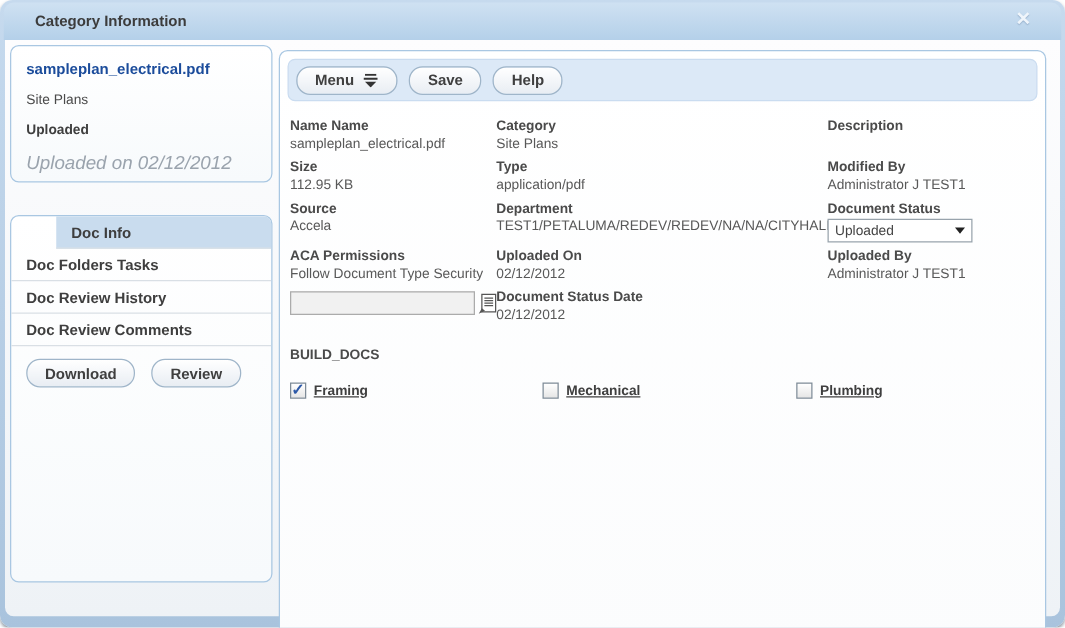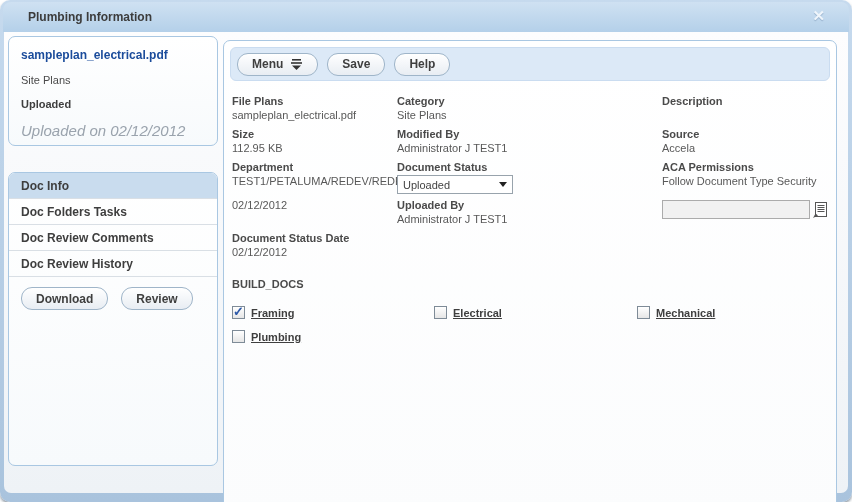--- a/index.html
+++ b/index.html
@@ -42,21 +42,21 @@
   .file-cat  { font-size:11px; color:#4a4a4a; margin-top:12px; }
   .file-status { font-size:11px; font-weight:bold; color:#3e3e3e; margin-top:12px; }
   .file-note { font-size:15px; font-style:italic; color:#9aa3ad; margin-top:12px; }
 
   .nav-card { left:4px; top:140px; width:210px; height:294px; }
   .nav-item {
     height:26px; line-height:26px; padding-left:12px;
     font-size:12px; font-weight:bold; color:#3e3e3e;
     border-bottom:1px solid #d9dfe5; cursor:pointer;
   }
-  .nav-item.selected { background:#c9dcee; }
+  .nav-item.selected { background:#c9dcee;margin-left:36px; }
   .btn-row { display:flex; gap:13px; padding:10px 0 0 12px; }
 
   
   .btn {
     display:inline-flex; align-items:center; justify-content:center; gap:7px;
     height:23px; padding:0 14px;
     background:linear-gradient(#ffffff, #e8edf3);
     border:1px solid #9fb5c9; border-radius:11px;
     font-size:12px; font-weight:bold; color:#3f3f3f; cursor:pointer;
     font-family:"Liberation Sans", sans-serif;
@@ -118,38 +118,38 @@
   }
   .cb-label { font-size:11px; font-weight:bold; color:#3f3f3f;text-decoration:underline; }
 </style>
 </head>
 <body>
 
 <div class="stage">
   <div class="win">
 
     <div class="titlebar">
-      <span class="title">Plumbing Information</span>
+      <span class="title">Category Information</span>
       <span class="close-x">✕</span>
     </div>
 
     <div class="win-body">
 
       <div class="card file-card">
         <div class="file-name">sampleplan_electrical.pdf</div>
         <div class="file-cat">Site Plans</div>
         <div class="file-status">Uploaded</div>
         <div class="file-note">Uploaded on 02/12/2012</div>
       </div>
 
       <div class="card nav-card">
         <div class="nav-item selected">Doc Info</div>
         <div class="nav-item">Doc Folders Tasks</div>
+        <div class="nav-item">Doc Review History</div>
         <div class="nav-item">Doc Review Comments</div>
-        <div class="nav-item">Doc Review History</div>
         <div class="btn-row">
           <button class="btn">Download</button>
           <button class="btn">Review</button>
         </div>
       </div>
 
       <div class="main-panel">
 
         <div class="toolbar">
           <button class="btn">
@@ -162,35 +162,39 @@
               </svg>
             </span>
           </button>
           <button class="btn">Save</button>
           <button class="btn">Help</button>
         </div>
 
         <div class="form-grid">
 
           <div class="cell">
-            <div class="flabel">File Plans</div>
+            <div class="flabel">Name Name</div>
             <div class="fvalue">sampleplan_electrical.pdf</div>
           </div>
           <div class="cell">
             <div class="flabel">Category</div>
             <div class="fvalue">Site Plans</div>
           </div>
           <div class="cell">
             <div class="flabel">Description</div>
             <div class="fvalue empty"></div>
           </div>
 
           <div class="cell">
             <div class="flabel">Size</div>
             <div class="fvalue">112.95 KB</div>
+          </div>
+          <div class="cell">
+            <div class="flabel">Type</div>
+            <div class="fvalue">application/pdf</div>
           </div>
           <div class="cell">
             <div class="flabel">Modified By</div>
             <div class="fvalue">Administrator J TEST1</div>
           </div>
 
           <div class="cell">
             <div class="flabel">Source</div>
             <div class="fvalue">Accela</div>
           </div>
@@ -204,20 +208,21 @@
               <span>Uploaded</span>
               <span class="dd-arrow"></span>
             </div>
           </div>
 
           <div class="cell">
             <div class="flabel">ACA Permissions</div>
             <div class="fvalue">Follow Document Type Security</div>
           </div>
           <div class="cell">
+            <div class="flabel">Uploaded On</div>
             <div class="fvalue">02/12/2012</div>
           </div>
           <div class="cell">
             <div class="flabel">Uploaded By</div>
             <div class="fvalue">Administrator J TEST1</div>
           </div>
 
           <div class="cell">
             <div class="vf-row">
               <input class="vf-input" type="text" value="" style="">
@@ -242,24 +247,20 @@
 
         <div class="build-docs">
           <div class="bd-title">BUILD_DOCS</div>
           <div class="bd-grid">
             <div class="cb-item">
               <span class="cb-box checked"></span>
               <span class="cb-label">Framing</span>
             </div>
             <div class="cb-item">
               <span class="cb-box"></span>
-              <span class="cb-label">Electrical</span>
-            </div>
-            <div class="cb-item">
-              <span class="cb-box"></span>
               <span class="cb-label">Mechanical</span>
             </div>
             <div class="cb-item">
               <span class="cb-box"></span>
               <span class="cb-label">Plumbing</span>
             </div>
           </div>
         </div>
 
       </div>

